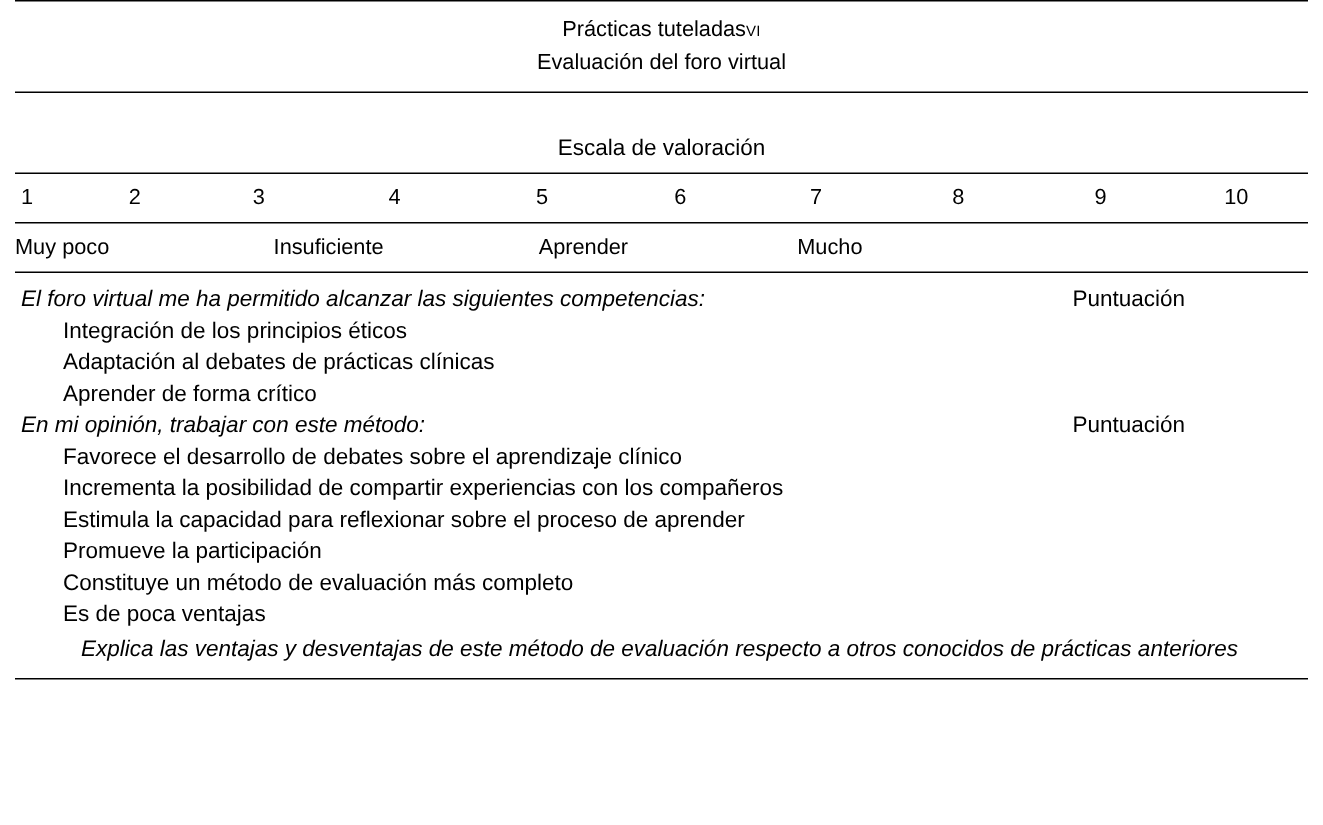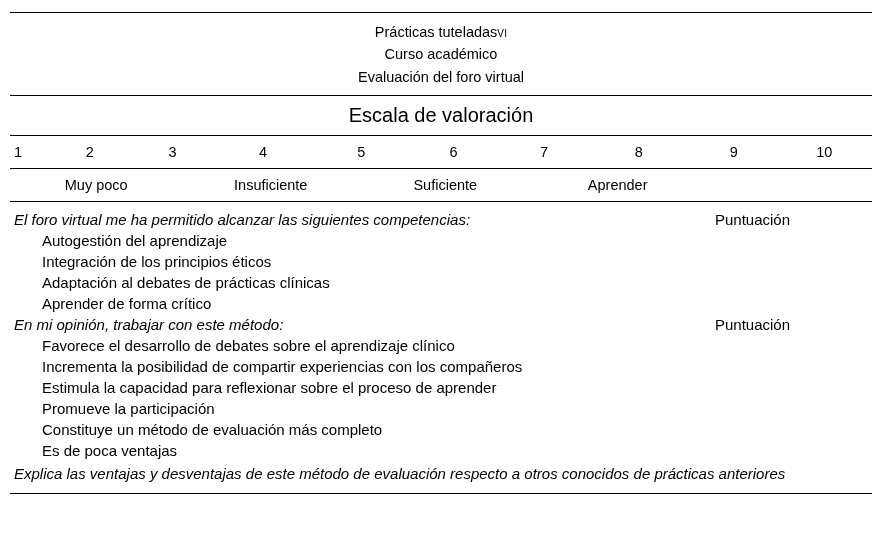--- a/index.html
+++ b/index.html
@@ -12,21 +12,21 @@
     height: 550px;
     font-family: "Liberation Sans", sans-serif;
     color: #000000;
     overflow: hidden;
   }
   .sheet {
     position: relative;
     width: 882px;
     height: 550px;
     box-sizing: border-box;
-    padding: 12px 10px;
+    padding: 0 10px;
   }
   .rule {
     border-top: 1.6px solid #000;
     width: 862px;
     margin: 0 auto;
   }
   .rule-thin {
     border-top: 1.1px solid #000;
     width: 862px;
     margin: 0 auto;
@@ -37,38 +37,39 @@
     font-size: 14.5px;
     line-height: 1.55;
   }
   .title-sub {
     font-size: 10px;
     vertical-align: baseline;
     letter-spacing: 0.2px;
   }
   .scale-head {
     text-align: center;
-    font-size: 20px;
+    font-size: 15px;
     padding: 8px 0 8px 0;
+    margin-top: 20px;
   }
   .numbers-row {
     display: flex;
     font-size: 14.5px;
     padding: 8px 0 8px 0;
   }
   .numbers-row .num {
     text-align: center;
   }
   .num-1 { width: 4.0%; text-align: left !important; padding-left: 4px; }
   .labels-row {
     display: flex;
     font-size: 14.5px;
     padding: 8px 0 8px 0;
   }
-  .labels-row .lbl { text-align: center; }
+  .labels-row .lbl { }
   .body-block {
     font-size: 15px;
     padding: 7px 0 8px 0;
   }
   .grp {
     position: relative;
   }
   .grp-head {
     font-style: italic;
     padding: 2px 0 2px 4px;
@@ -79,34 +80,34 @@
     right: 82px;
     top: 2px;
     font-style: normal;
   }
   .item {
     padding: 2px 0 2px 32px;
   }
   .closing {
     font-style: italic;
     padding: 4px 0 3px 4px;
+    margin-left: 40px;
   }
 </style>
 </head>
 <body>
 
 <div class="sheet">
 
   <div class="rule"></div>
 
   <div class="title-block">
     <div>
       <span>Prácticas tuteladas</span><span class="title-sub">VI</span>
     </div>
-    <div>Curso académico</div>
     <div>Evaluación del foro virtual</div>
   </div>
 
   <div class="rule"></div>
 
   <div class="scale-head">Escala de valoración</div>
 
   <div class="rule"></div>
 
   <div class="numbers-row">
@@ -120,34 +121,33 @@
     <div class="num" style="width:11.0%">8</div>
     <div class="num" style="width:11.0%">9</div>
     <div class="num" style="width:10.0%">10</div>
   </div>
 
   <div class="rule-thin"></div>
 
   <div class="labels-row">
     <div class="lbl" style="width:20.0%">Muy poco</div>
     <div class="lbl" style="width:20.5%">Insuficiente</div>
-    <div class="lbl" style="width:20.0%">Suficiente</div>
     <div class="lbl" style="width:20.0%">Aprender</div>
+    <div class="lbl" style="width:19.5%">Mucho</div>
   </div>
 
   <div class="rule"></div>
 
   <div class="body-block">
 
     <div class="grp">
       <div class="grp-head">
         <span>El foro virtual me ha permitido alcanzar las siguientes competencias:</span>
         <span class="score">Puntuación</span>
       </div>
-      <div class="item">Autogestión del aprendizaje</div>
       <div class="item">Integración de los principios éticos</div>
       <div class="item">Adaptación al debates de prácticas clínicas</div>
       <div class="item">Aprender de forma crítico</div>
     </div>
 
     <div class="grp">
       <div class="grp-head">
         <span>En mi opinión, trabajar con este método:</span>
         <span class="score">Puntuación</span>
       </div>

